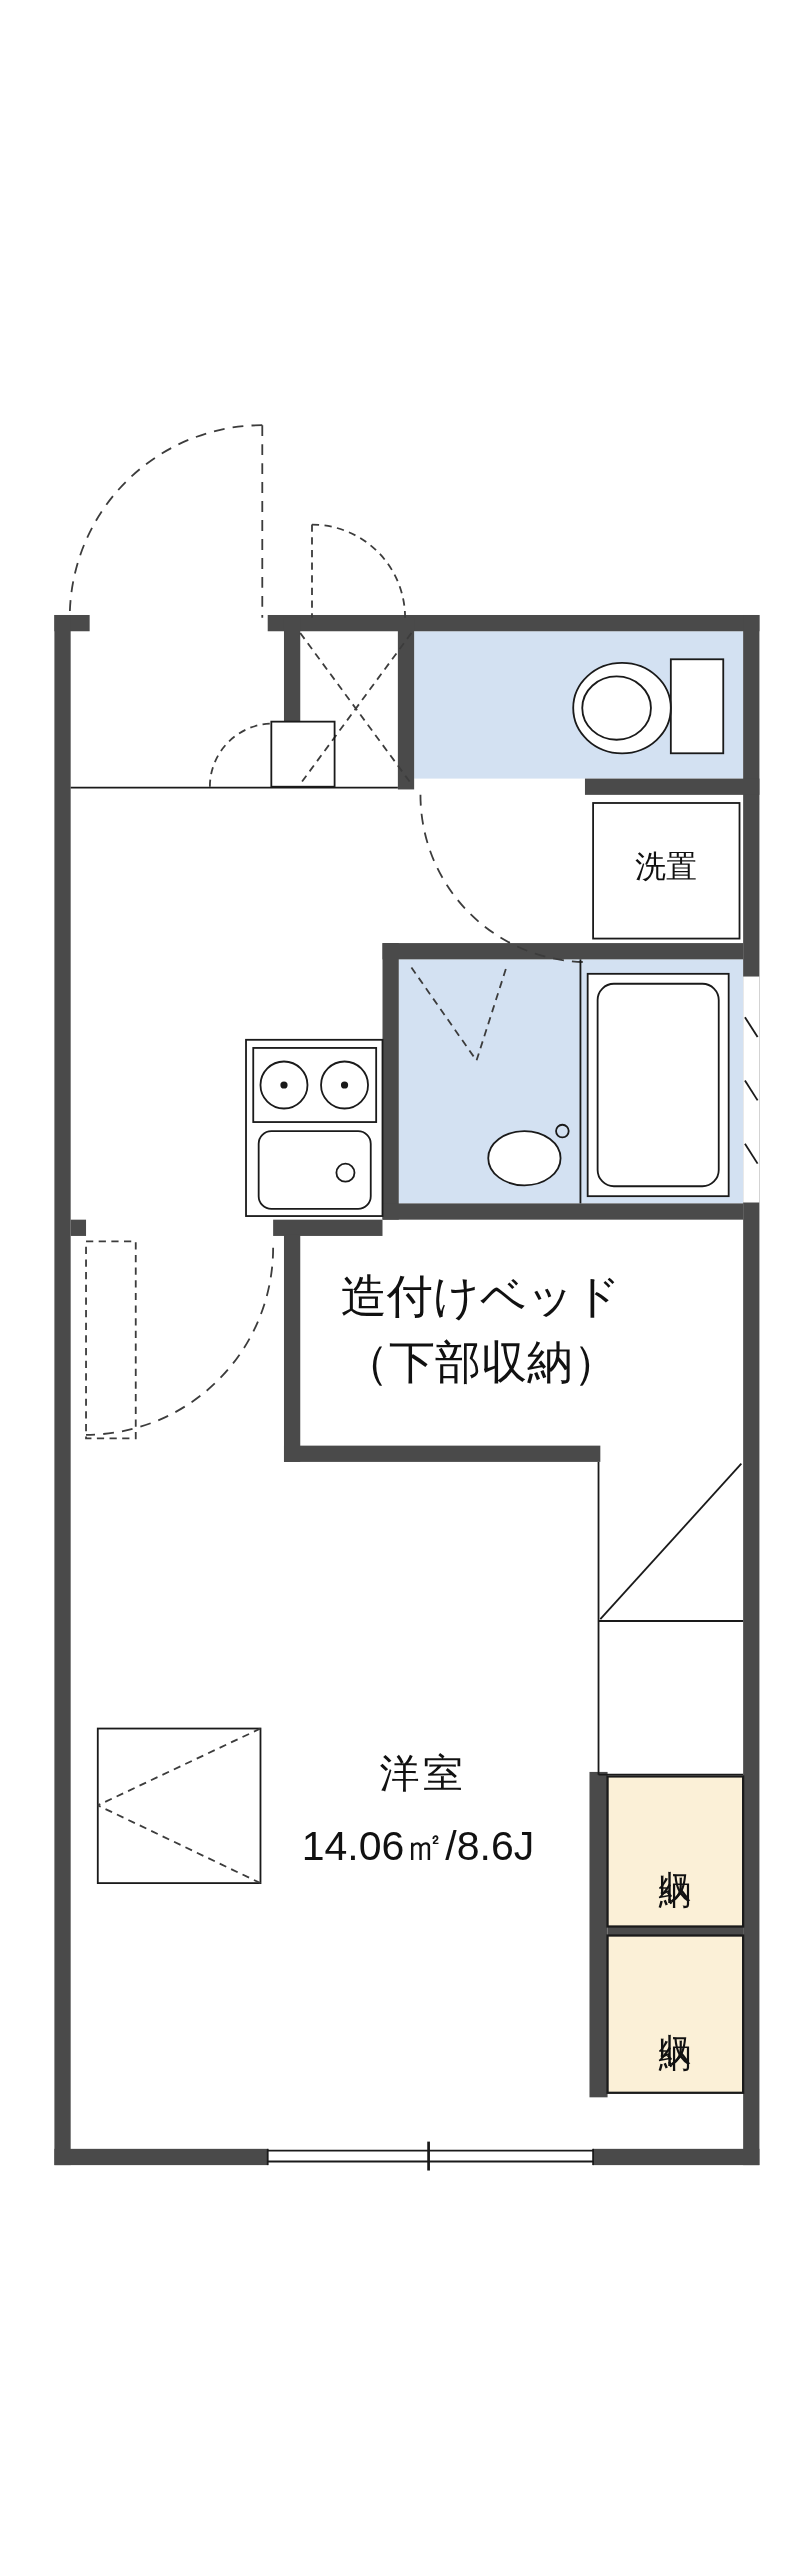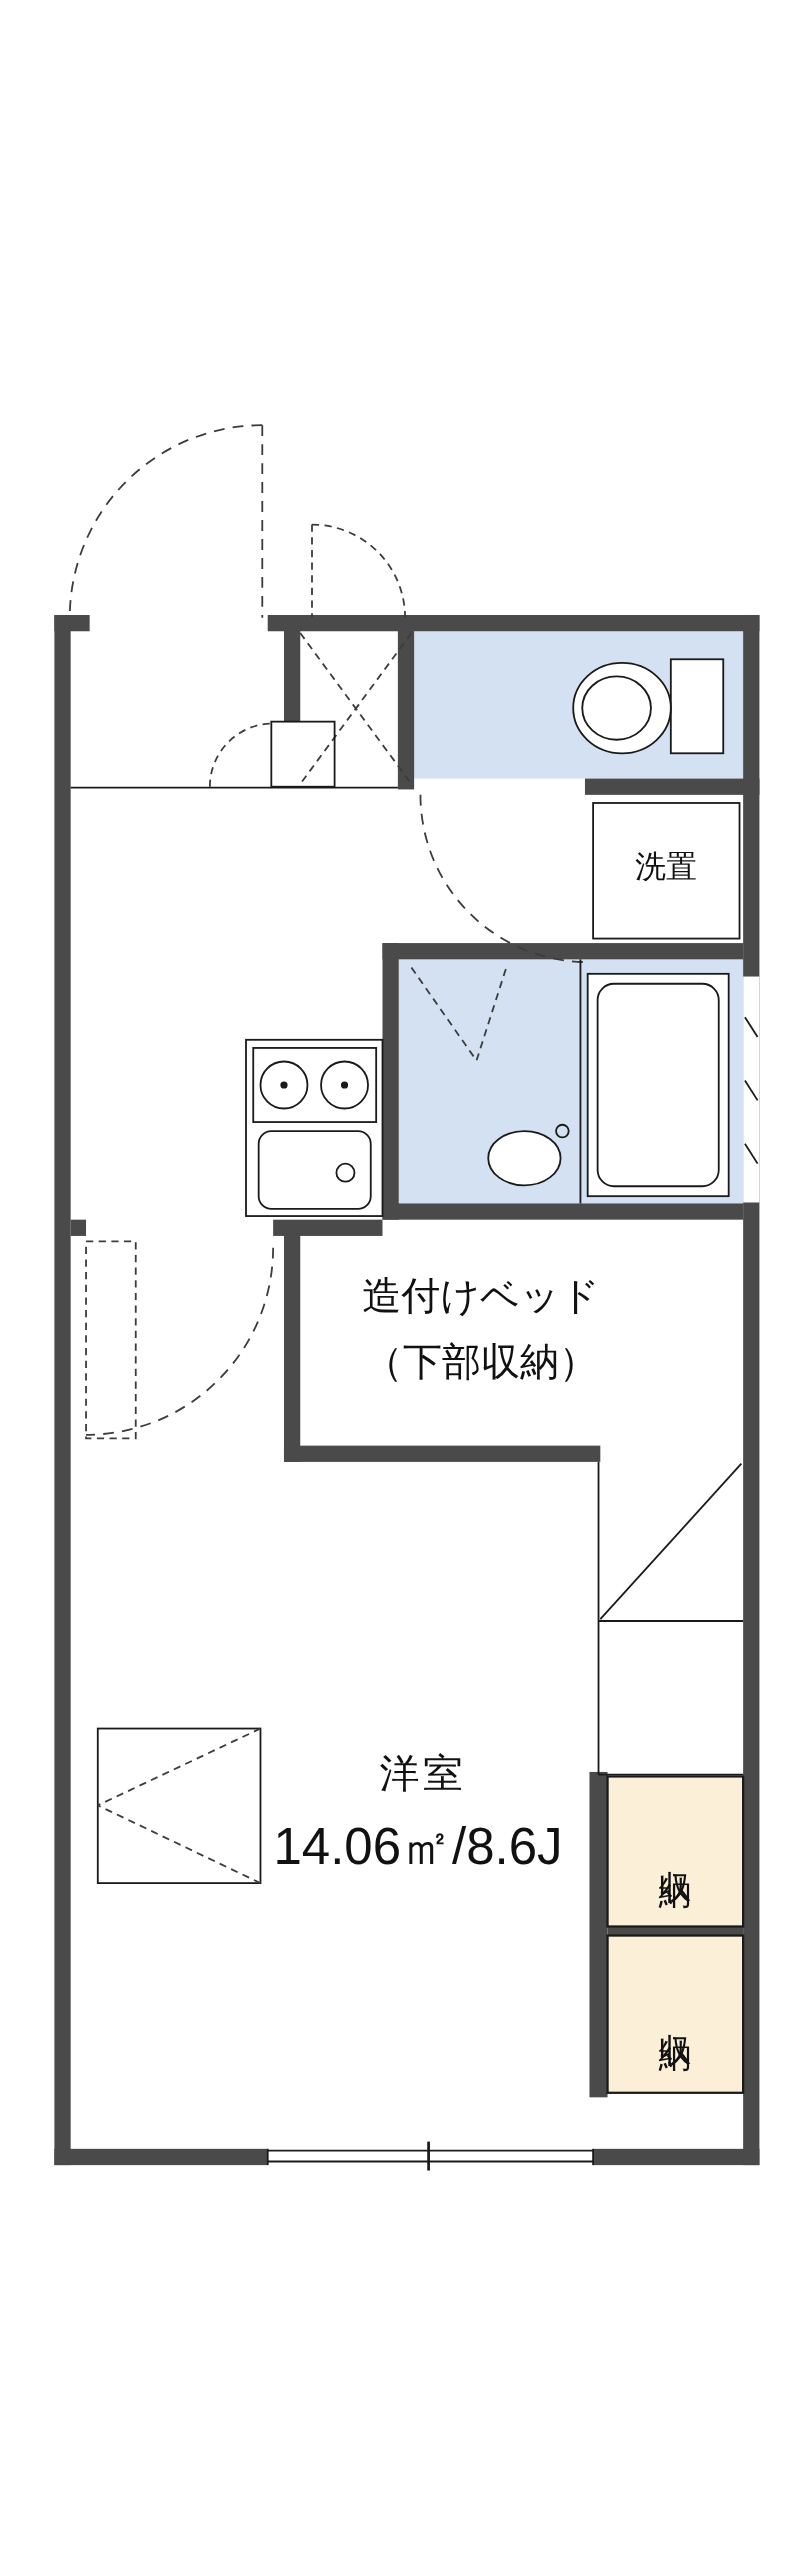--- a/index.html
+++ b/index.html
@@ -7,23 +7,23 @@
           font-family:"Liberation Sans","DejaVu Sans",sans-serif;margin-top:32px;}
   svg{position:absolute;left:0;top:0;}
   .wall{fill:#4a4a4a;stroke:none;}
   .ln{stroke:#1a1a1a;stroke-width:2;fill:none;}
   .ln-th{stroke:#1a1a1a;stroke-width:3;fill:none;}
   .whitefill{fill:#ffffff;stroke:#1a1a1a;stroke-width:2;}
   .dash{stroke:#3c3c3c;stroke-width:2;fill:none;stroke-dasharray:12 9;}
   .dash-sm{stroke:#3c3c3c;stroke-width:2;fill:none;stroke-dasharray:8 6;}
   .label{position:absolute;transform:translate(-50%,-50%);color:#111;white-space:nowrap;line-height:1.15;}
   .lbl-washer{font-size:31px;}
-  .lbl-bed{font-size:39px;}
+  .lbl-bed{font-size:46px;}
   .lbl-room{font-size:40px;letter-spacing:3.6px;}
-  .lbl-area{font-size:51px;}
+  .lbl-area{font-size:41px;}
   .lbl-storage{font-size:33px;writing-mode:vertical-rl;text-orientation:upright;letter-spacing:7.2px;}
 </style>
 </head>
 <body>
 
 <div id="canvas">
 
   <svg width="812" height="2576" viewBox="0 0 898 2850">
 
     <g>
@@ -151,21 +151,21 @@
       <line class="ln" x1="296" y1="2342" x2="296" y2="2360"></line>
       <line class="ln" x1="656" y1="2342" x2="656" y2="2360"></line>
       <line class="ln-th" x1="474" y1="2334" x2="474" y2="2366"></line>
     </g>
 
   </svg>
 
   <div class="label lbl-washer" style="left:666px;top:835px;">洗置</div>
 
   <div class="label lbl-bed" style="left:481px;top:1264px;">造付けベッド</div>
-  <div class="label lbl-bed" style="left:481px;top:1330px;font-family:Liberation Serif, serif;">（下部収納）</div>
+  <div class="label lbl-bed" style="left:481px;top:1330px;">（下部収納）</div>
 
   <div class="label lbl-room" style="left:423px;top:1741px;">洋室</div>
   <div class="label lbl-area" style="left:418px;top:1815px;">14.06㎡/8.6J</div>
 
   <div class="label lbl-storage" style="left:675px;top:1819px;">収納</div>
   <div class="label lbl-storage" style="left:675px;top:1982px;">収納</div>
 
 </div>
 
 

